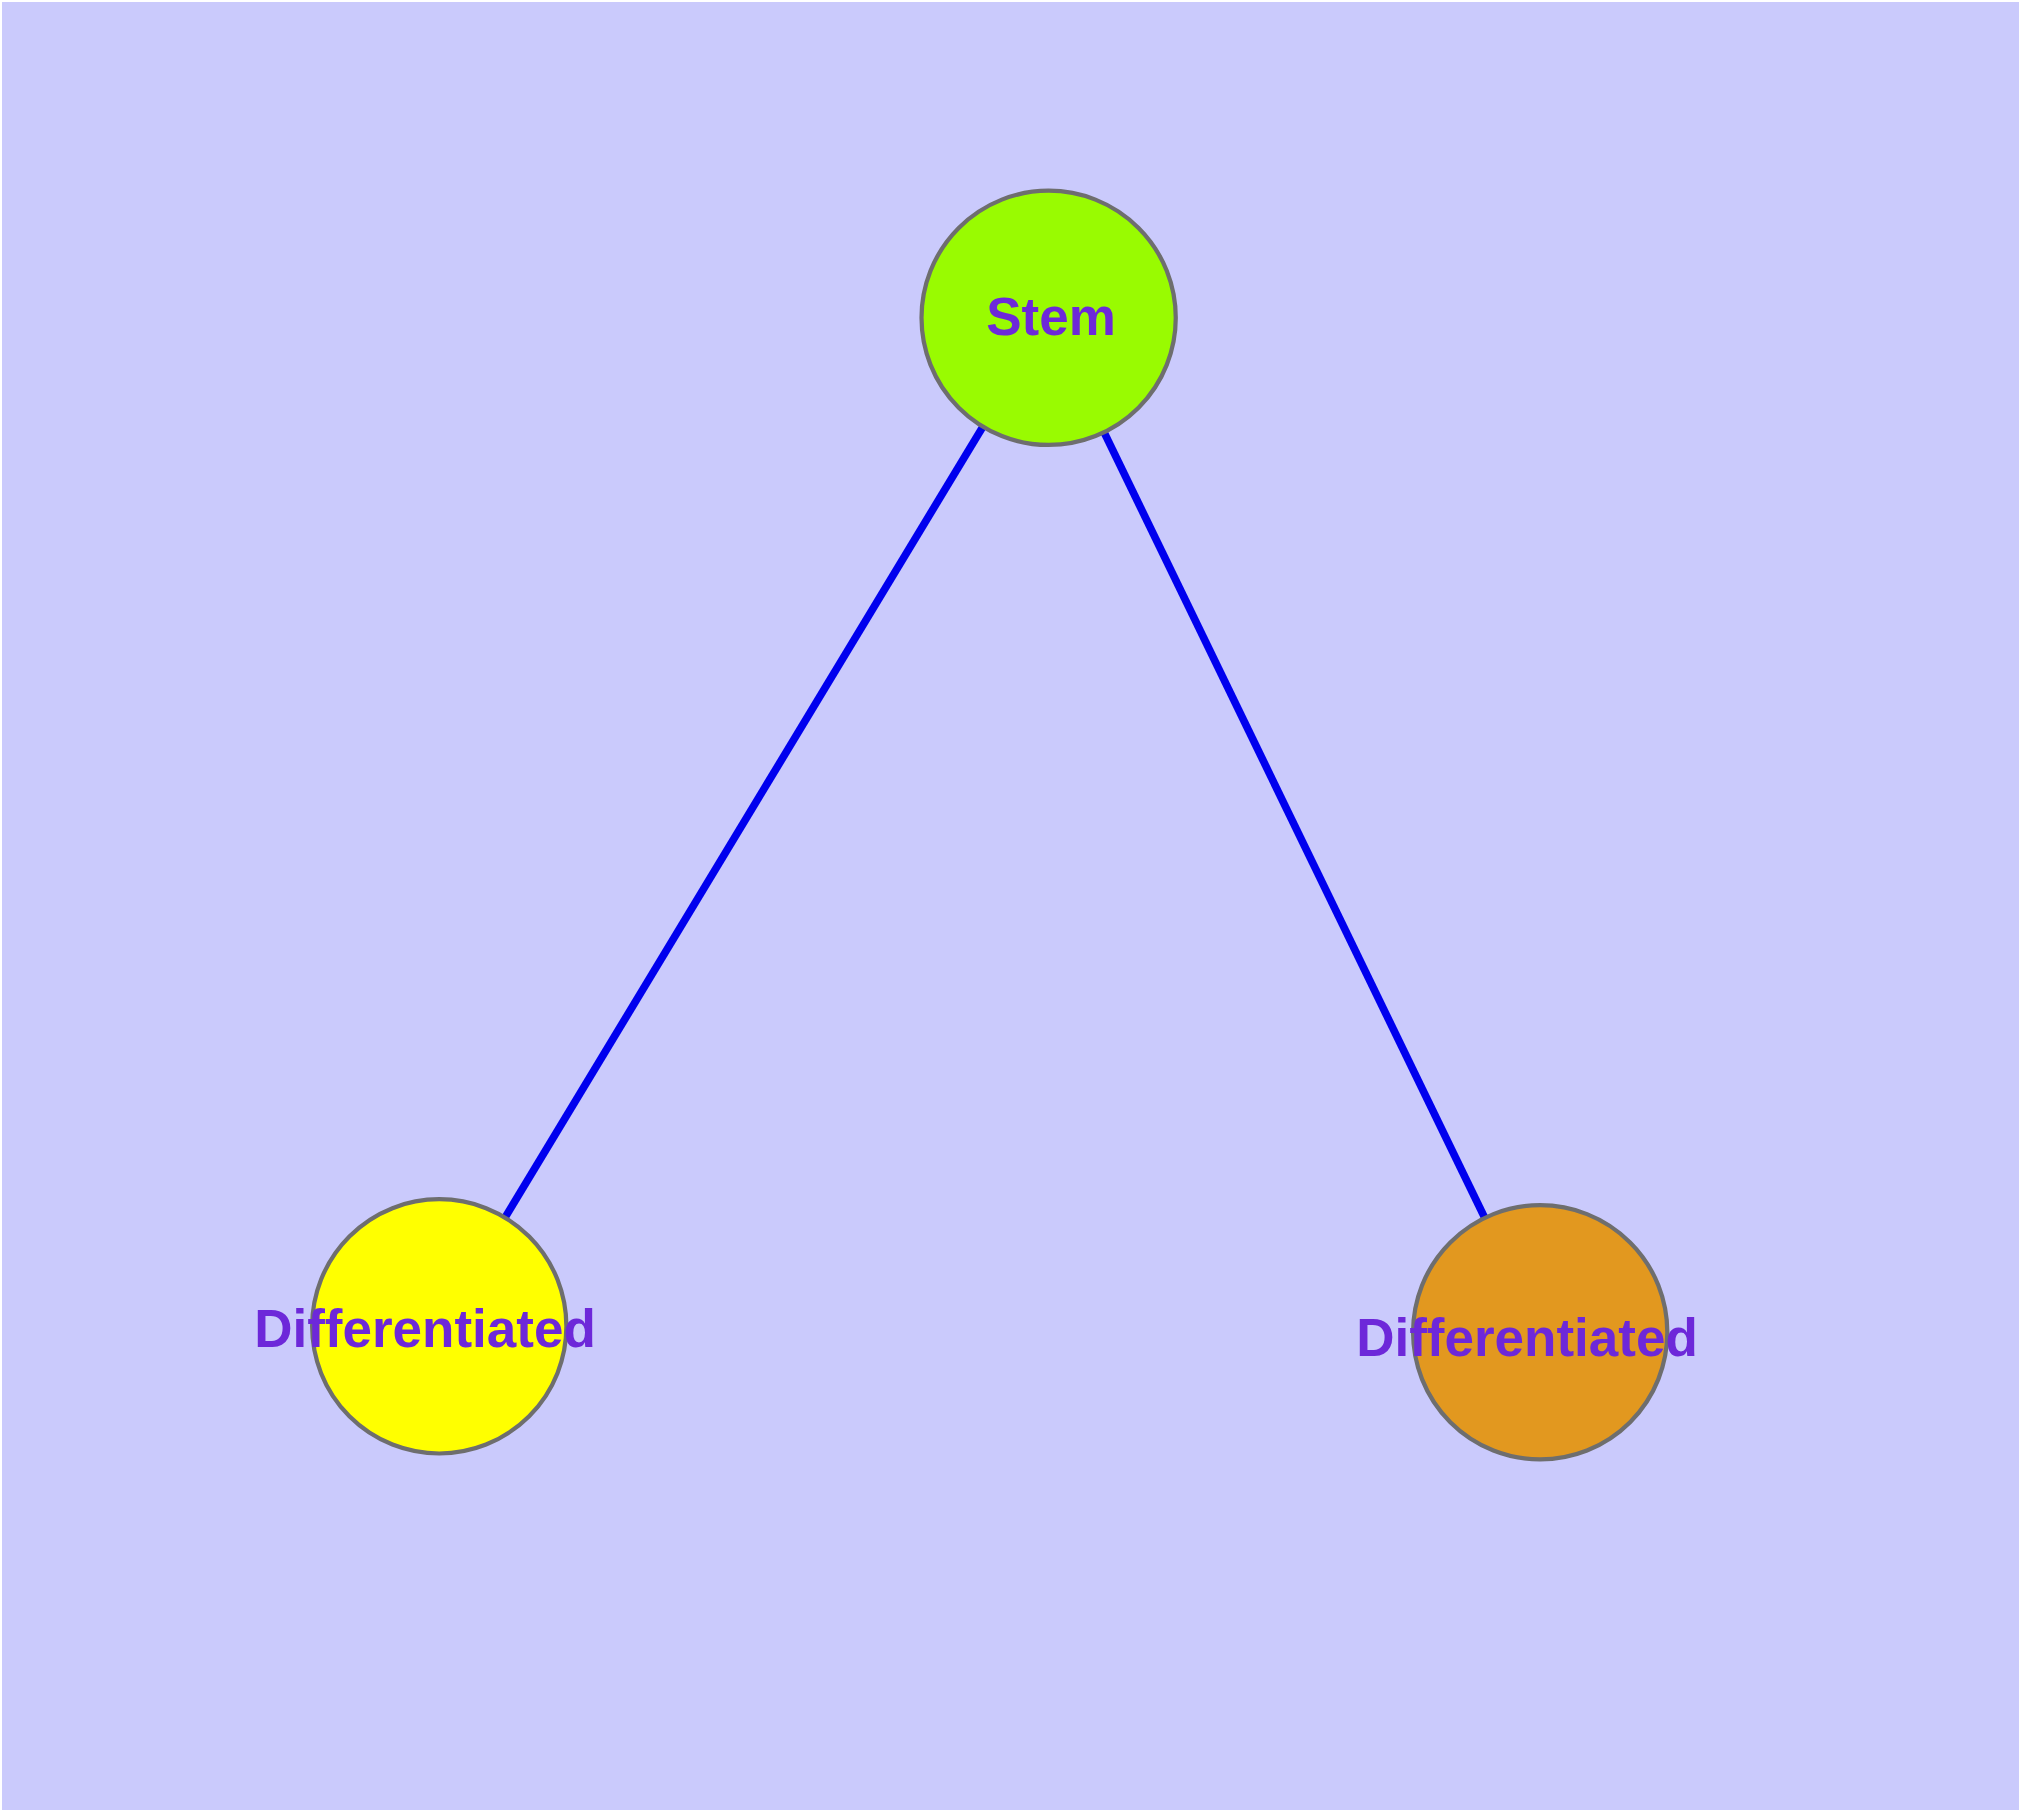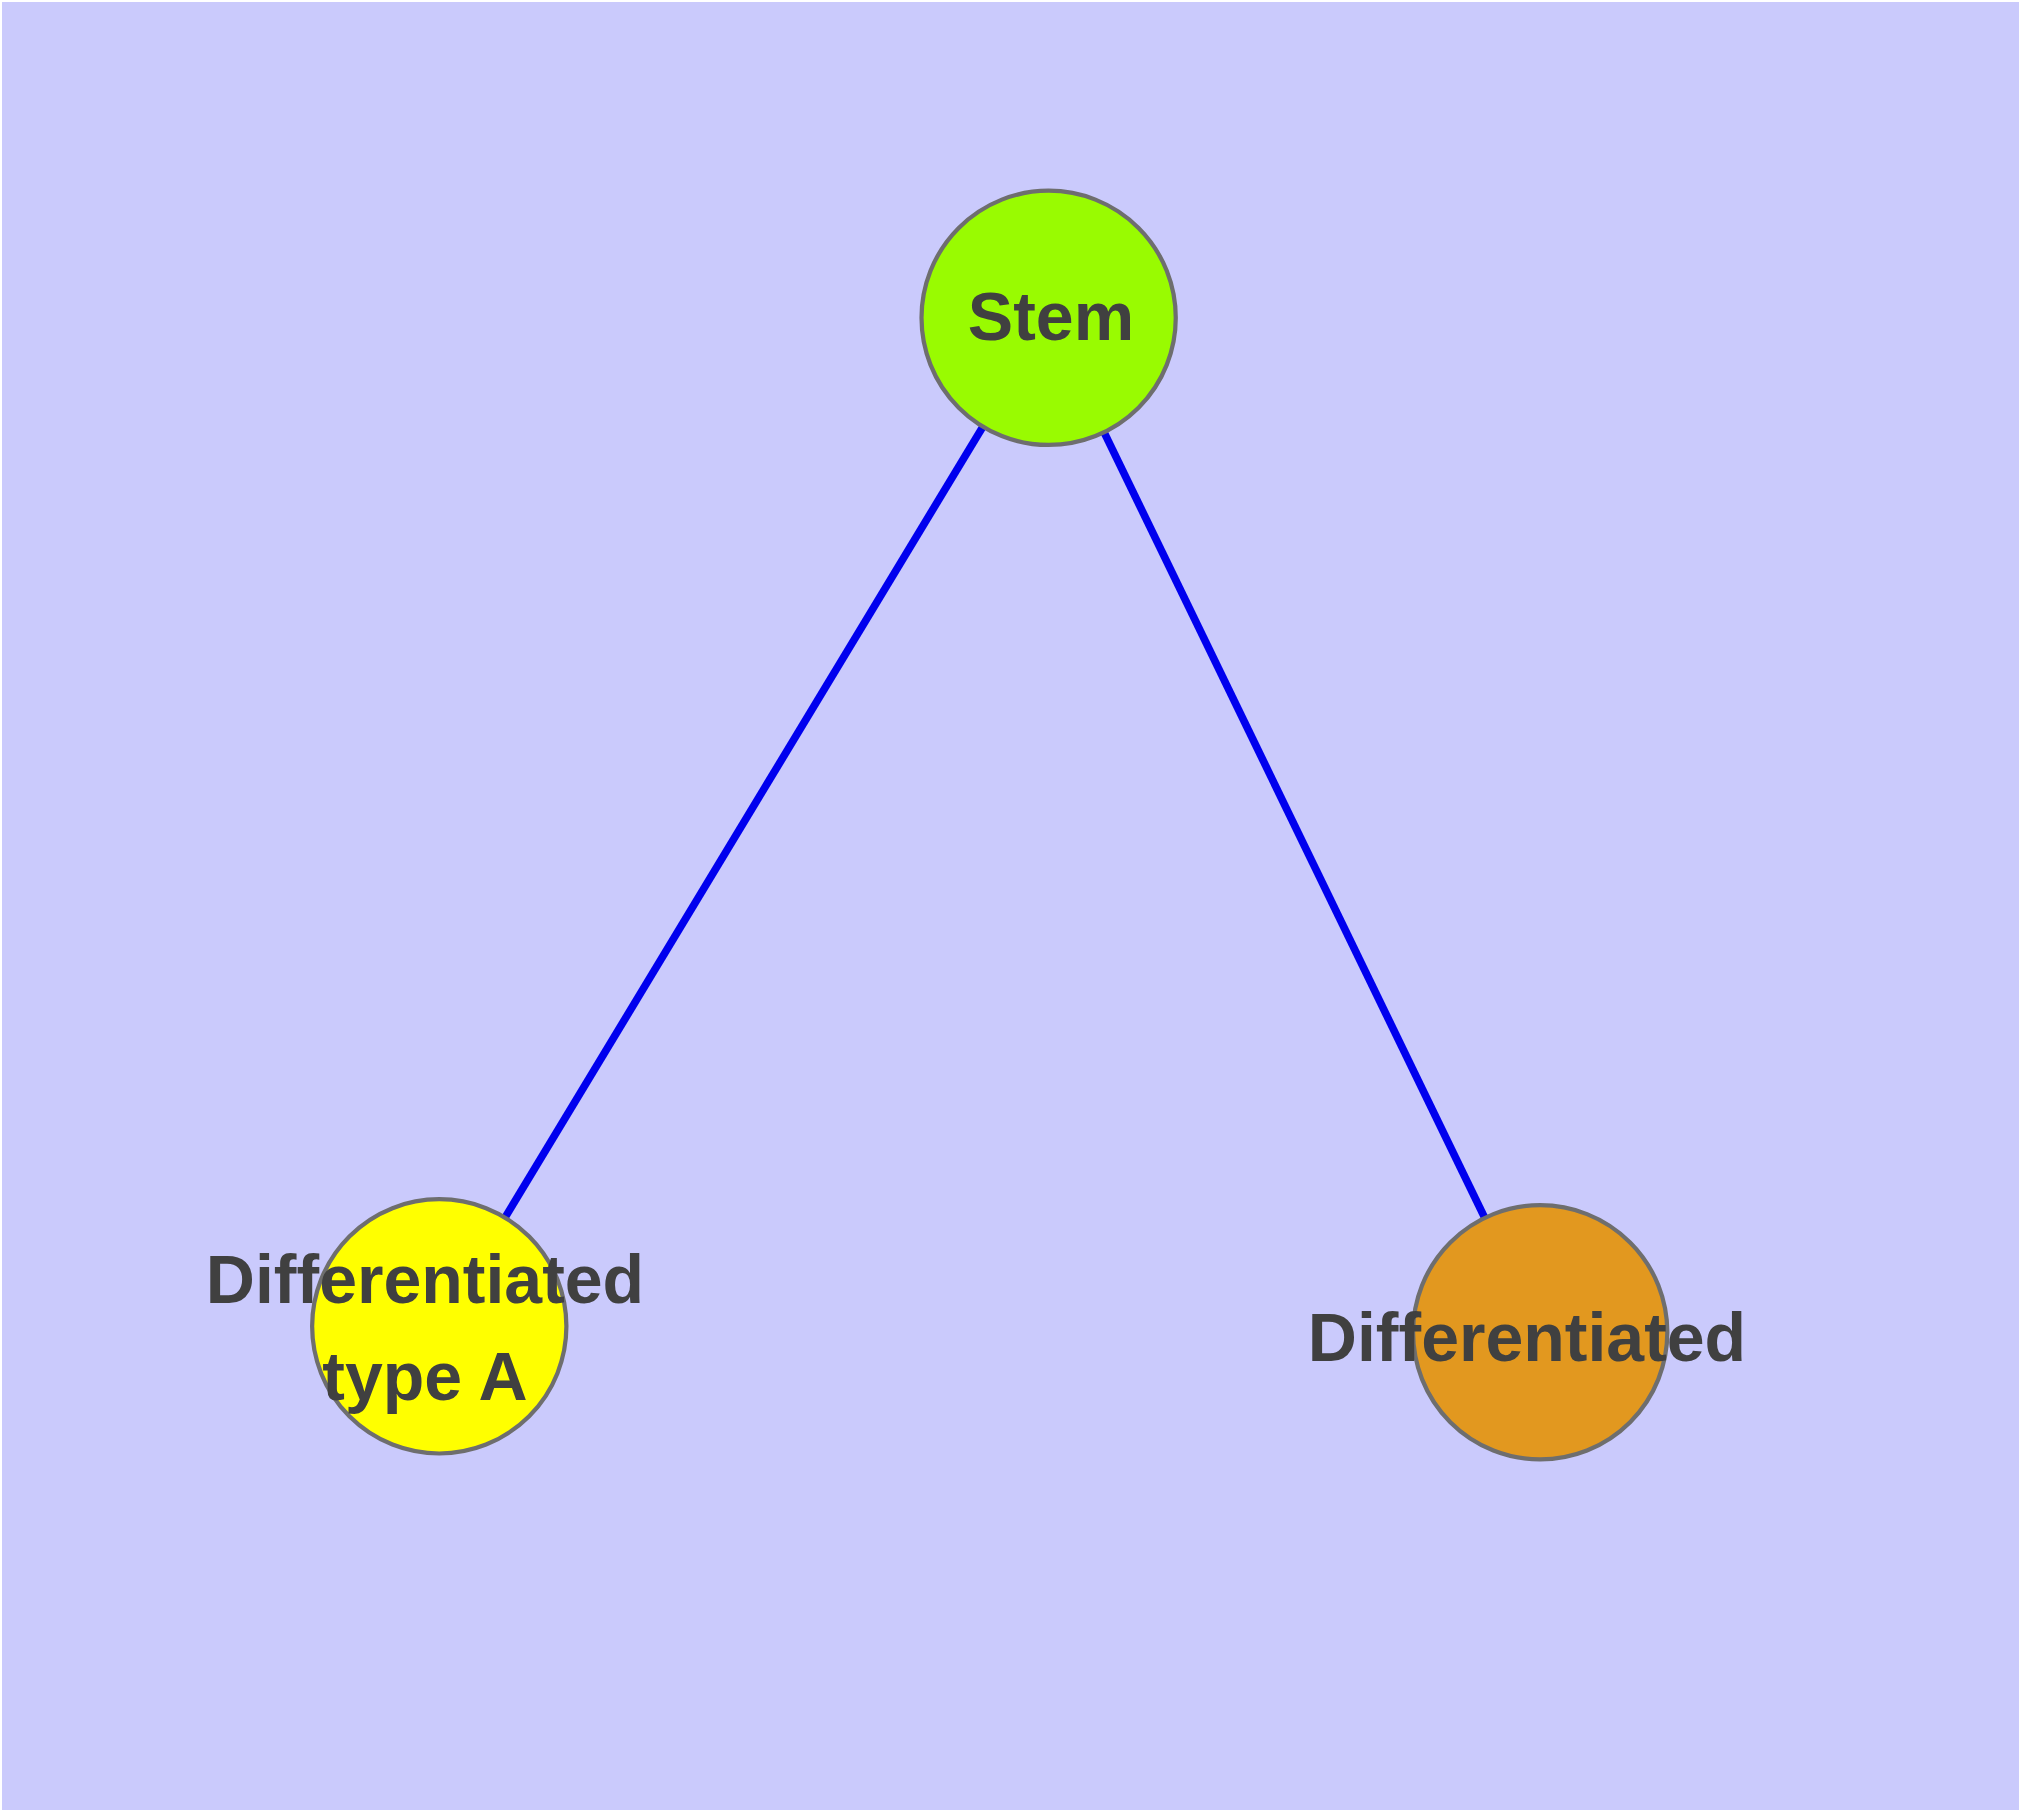--- a/index.html
+++ b/index.html
@@ -26,24 +26,24 @@
   #graph-svg {
     position: absolute;
     left: 0;
     top: 0;
     width: 2021px;
     height: 1812px;
   }
   .node-label {
     position: absolute;
     transform: translate(-50%, -50%);
-    font-size: 68px;
+    font-size: 53px;
     line-height: 97px;
     font-weight: bold;
-    color: #404040;
+    color: #6d28d9;
     text-align: center;
     white-space: nowrap;
     letter-spacing: 0px;
   }
 </style>
 </head>
 <body>
 
 <div id="stage">
   <div id="canvas" style="background: rgb(202, 202, 252);"></div>
@@ -55,20 +55,19 @@
 
     <circle cx="1237" cy="375" r="150" stroke-width="5" fill="#99fb01" stroke="#6e6e6e"></circle>
     <circle cx="518" cy="1565" r="150" stroke-width="5" fill="#ffff00" stroke="#6e6e6e"></circle>
     <circle cx="1817" cy="1572" r="150" stroke-width="5" fill="#e2981f" stroke="#6e6e6e"></circle>
   </svg>
 
   <div class="node-label" style="left:1051px; top:316px;">Stem</div>
 
   <div class="node-label" style="left:425px; top:1328px;">
     <div>Differentiated</div>
-    <div>type A</div>
   </div>
 
   <div class="node-label" style="left:1527px; top:1337px;">
     <div>Differentiated</div>
   </div>
 </div>
 
 
 </body></html>

